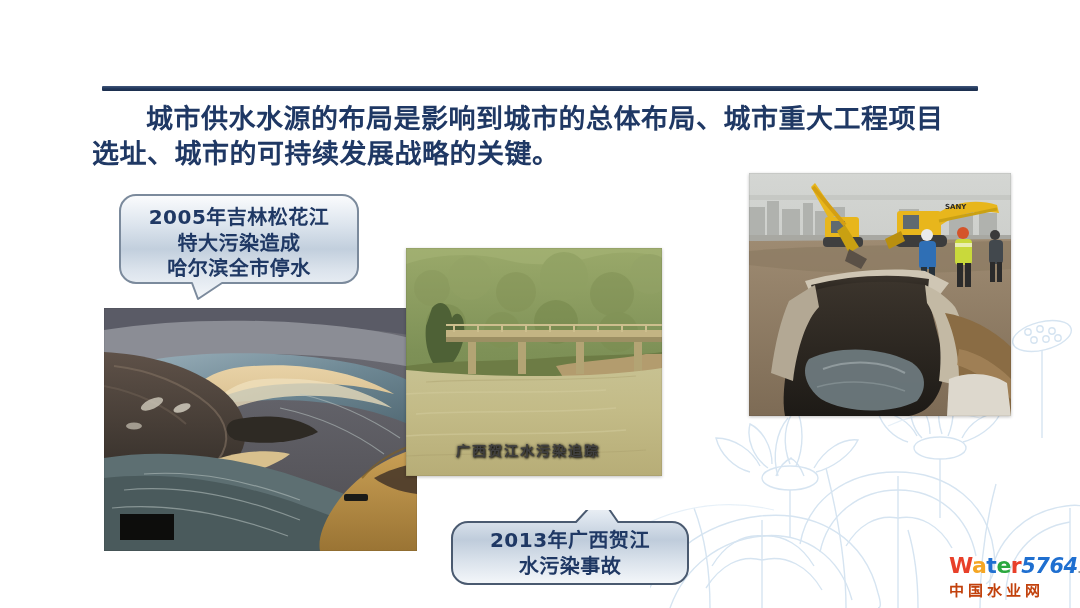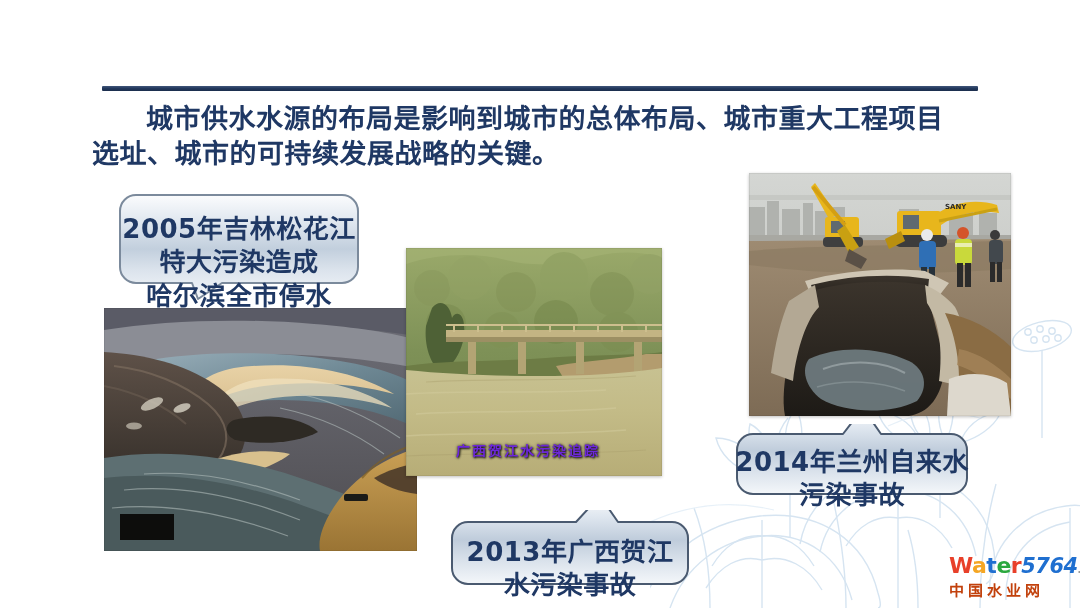--- a/index.html
+++ b/index.html
@@ -48,38 +48,37 @@
     box-shadow:0 0 0 1px rgba(255,255,255,.9);}
   
   #photo-hejiang{left:406px;top:248px;width:256px;height:228px;
     box-shadow:0 1px 3px rgba(0,0,0,.25);}
   
   #photo-lanzhou{left:749px;top:173px;width:262px;height:243px;
     box-shadow:0 1px 3px rgba(0,0,0,.25);}
 
   .cap{
     position:absolute;left:50px;bottom:16px;
-    color:#6d28d9;font-size:14px;font-weight:700;
+    color:#404040;font-size:14px;font-weight:700;
     letter-spacing:2px;
     text-shadow:0 0 3px rgba(0,0,0,.85),1px 1px 2px rgba(0,0,0,.8);
     white-space:nowrap;
   }
 
   
   .callout{position:absolute;}
   .callout svg{position:absolute;inset:0;width:100%;height:100%;}
   .callout .ctext{
     position:absolute;left:0;right:0;
     text-align:center;
     color:#1f3864;
-    font-size:26px;line-height:1.28;
+    font-size:20px;line-height:1.28;
     font-weight:600;
     letter-spacing:.5px;
     white-space:pre-line;
-    margin-top:8px;
   }
   #callout-2005{left:118px;top:193px;width:242px;height:110px;}
   #callout-2005 .ctext{top:12px;}
   #callout-2013{left:450px;top:510px;width:240px;height:76px;}
   #callout-2013 .ctext{top:18px;text-align:center;}
   #callout-2014{left:735px;top:424px;width:234px;height:72px;}
   #callout-2014 .ctext{top:14px;}
 
   
   .logo{position:absolute;left:949px;bottom:6px;width:124px;height:48px;}
@@ -444,37 +443,20 @@
           <stop offset="1" stop-color="#f4f7fa"></stop>
         </linearGradient>
       </defs>
       <path d="M18,12 L126,12 L150,-14 L168,12 L222,12 A16,16 0 0 1 238,28 L238,58
                A16,16 0 0 1 222,74 L18,74 A16,16 0 0 1 2,58 L2,28 A16,16 0 0 1 18,12 Z" fill="url(#bub2)" stroke="#4a5a70" stroke-width="2" stroke-linejoin="round"></path>
     </svg>
     <div class="ctext">2013年广西贺江
 水污染事故</div>
   </div>
 
-  <div class="callout" id="callout-2014">
-    <svg viewBox="0 0 234 72" preserveAspectRatio="none" xmlns="http://www.w3.org/2000/svg">
-      <defs>
-        <linearGradient id="bub3" x1="0" y1="0" x2="0" y2="1">
-          <stop offset="0" stop-color="#fbfcfd"></stop>
-          <stop offset="0.25" stop-color="#dde5ee"></stop>
-          <stop offset="0.5" stop-color="#bfccdb"></stop>
-          <stop offset="0.75" stop-color="#dbe3ec"></stop>
-          <stop offset="1" stop-color="#f4f7fa"></stop>
-        </linearGradient>
-      </defs>
-      <path d="M18,10 L108,10 L128,-16 L146,10 L216,10 A16,16 0 0 1 232,26 L232,54
-               A16,16 0 0 1 216,70 L18,70 A16,16 0 0 1 2,54 L2,26 A16,16 0 0 1 18,10 Z" fill="url(#bub3)" stroke="#4a5a70" stroke-width="2" stroke-linejoin="round"></path>
-    </svg>
-    <div class="ctext">2014年兰州自来水
-污染事故</div>
-  </div>
 
   <div class="logo">
     <div class="logo-top">
       <span class="c-w">W</span><span class="c-a">a</span><span class="c-t">t</span><span class="c-e">e</span><span class="c-r">r</span><span class="c-num">5764</span><span class="c-com">.com</span>
     </div>
     <div class="logo-bot">中国水业网</div>
   </div>
 
 </div>
 

